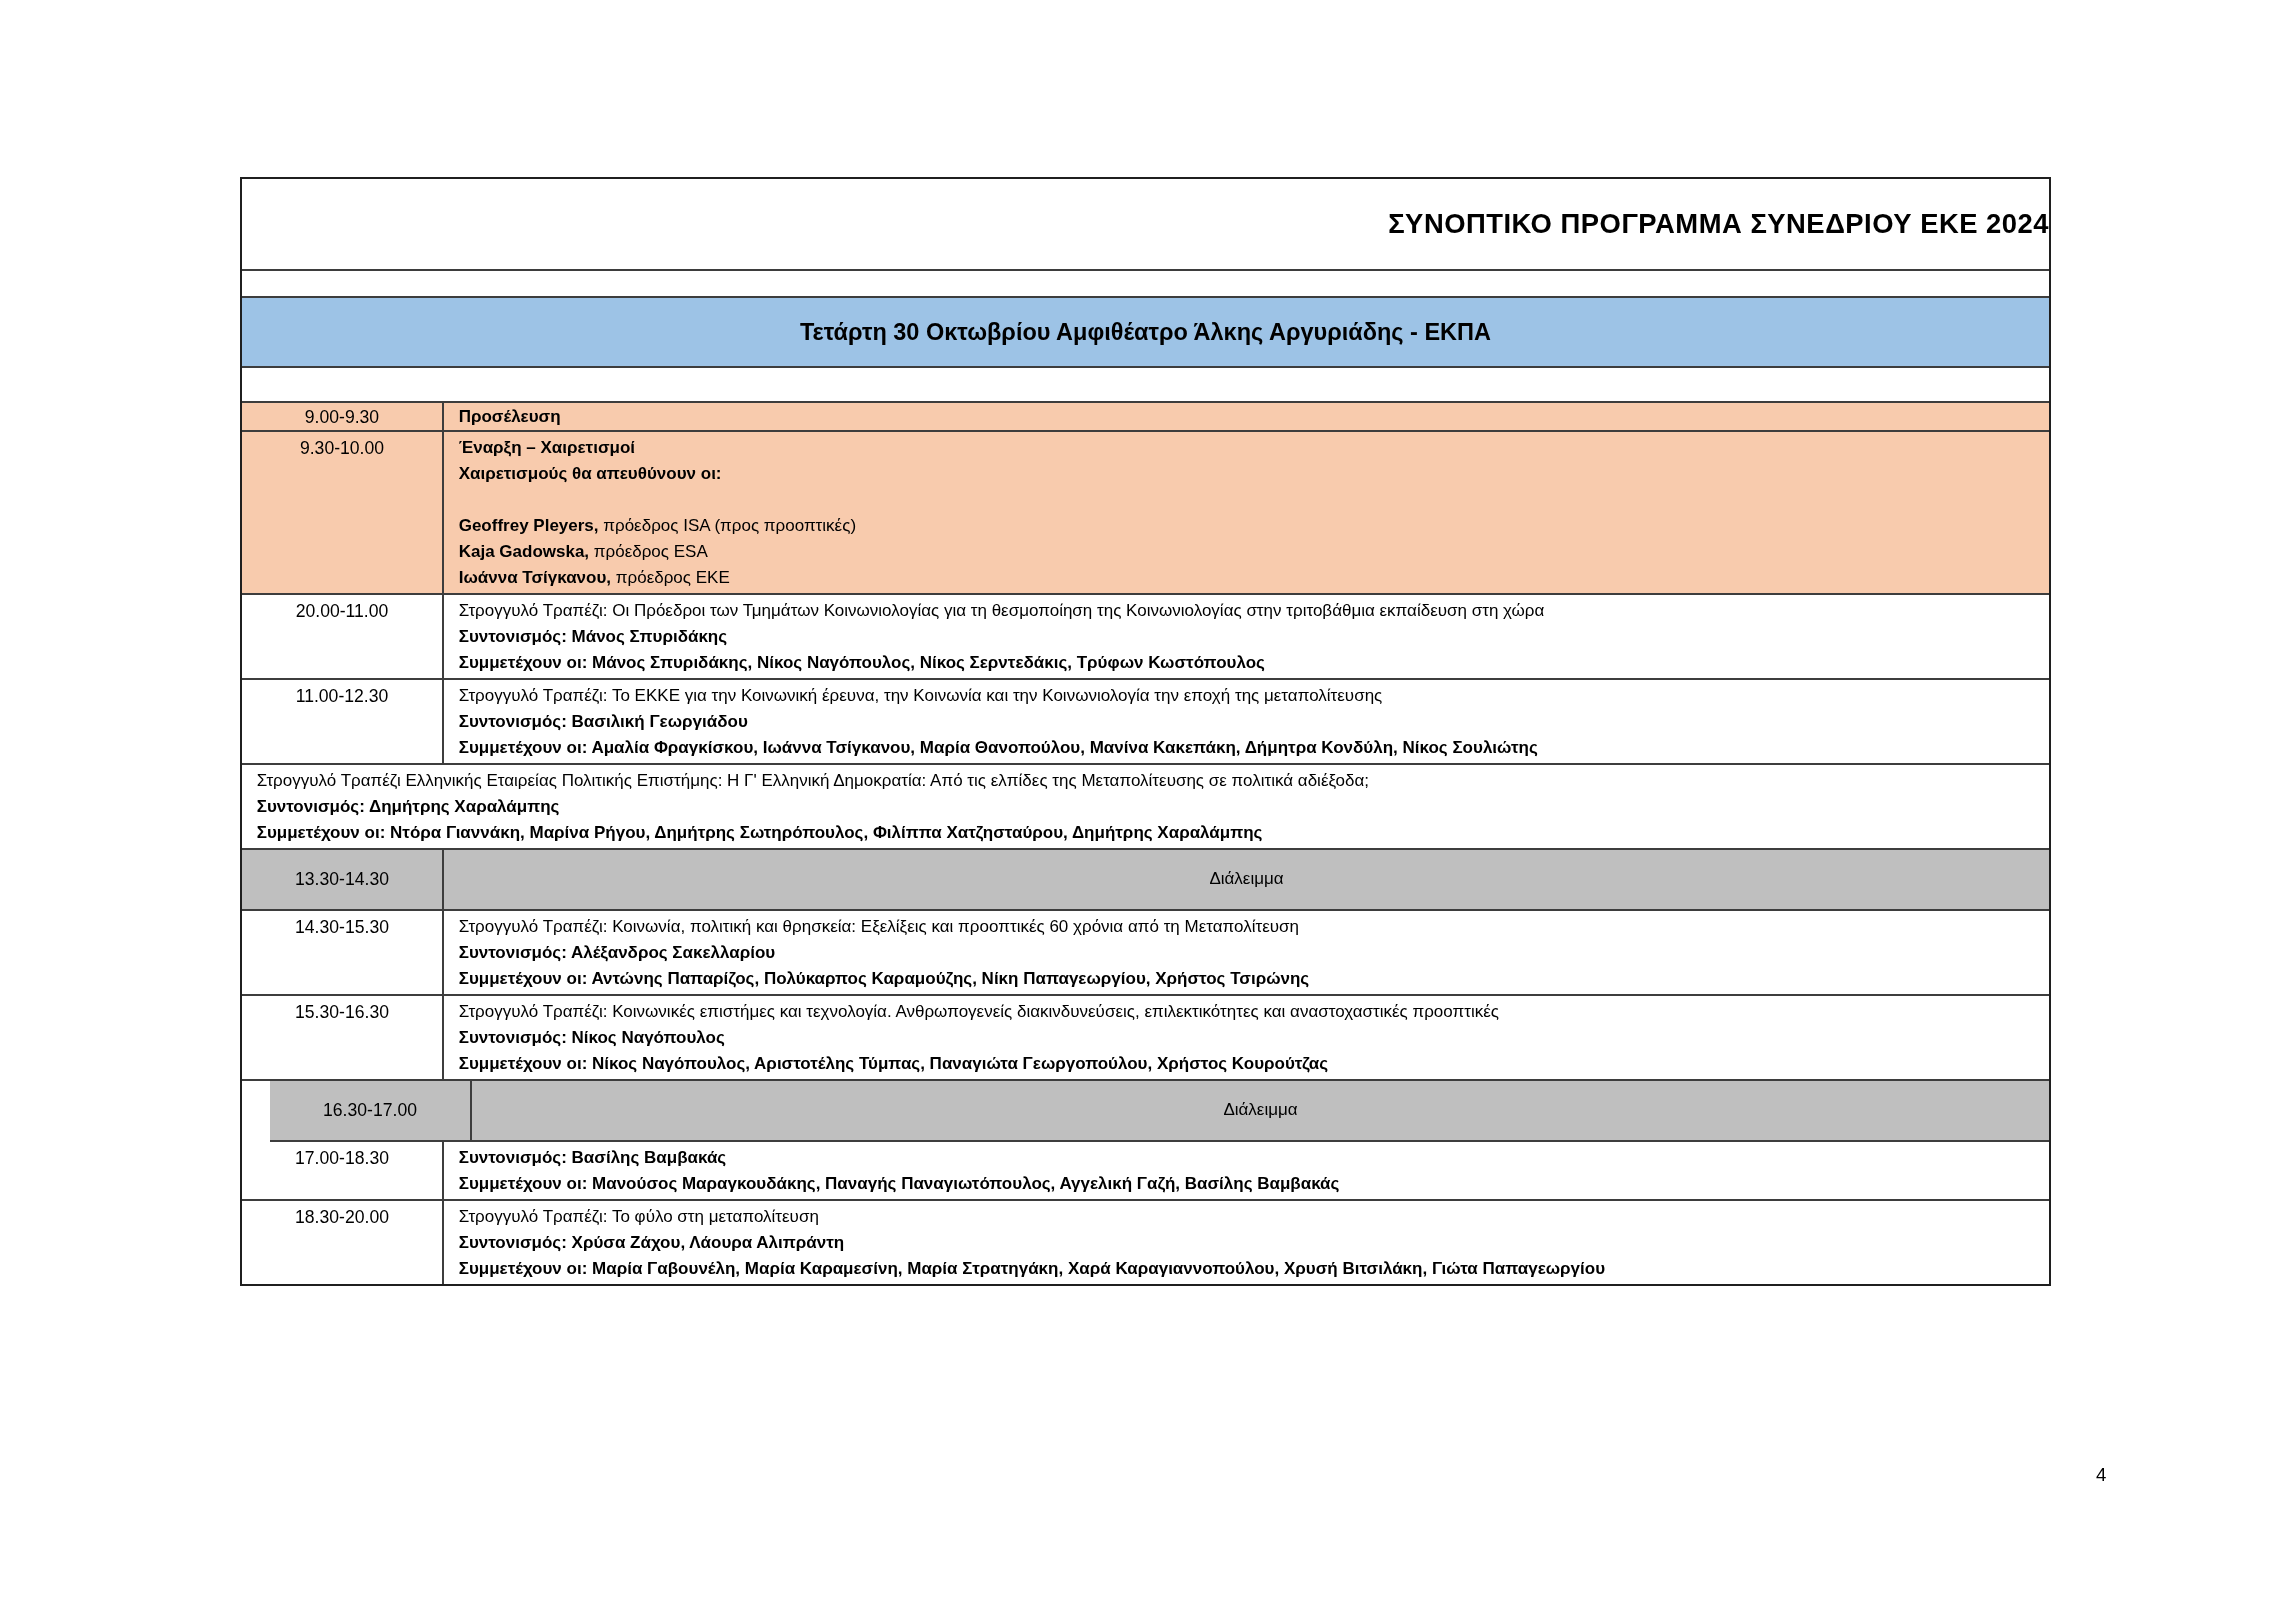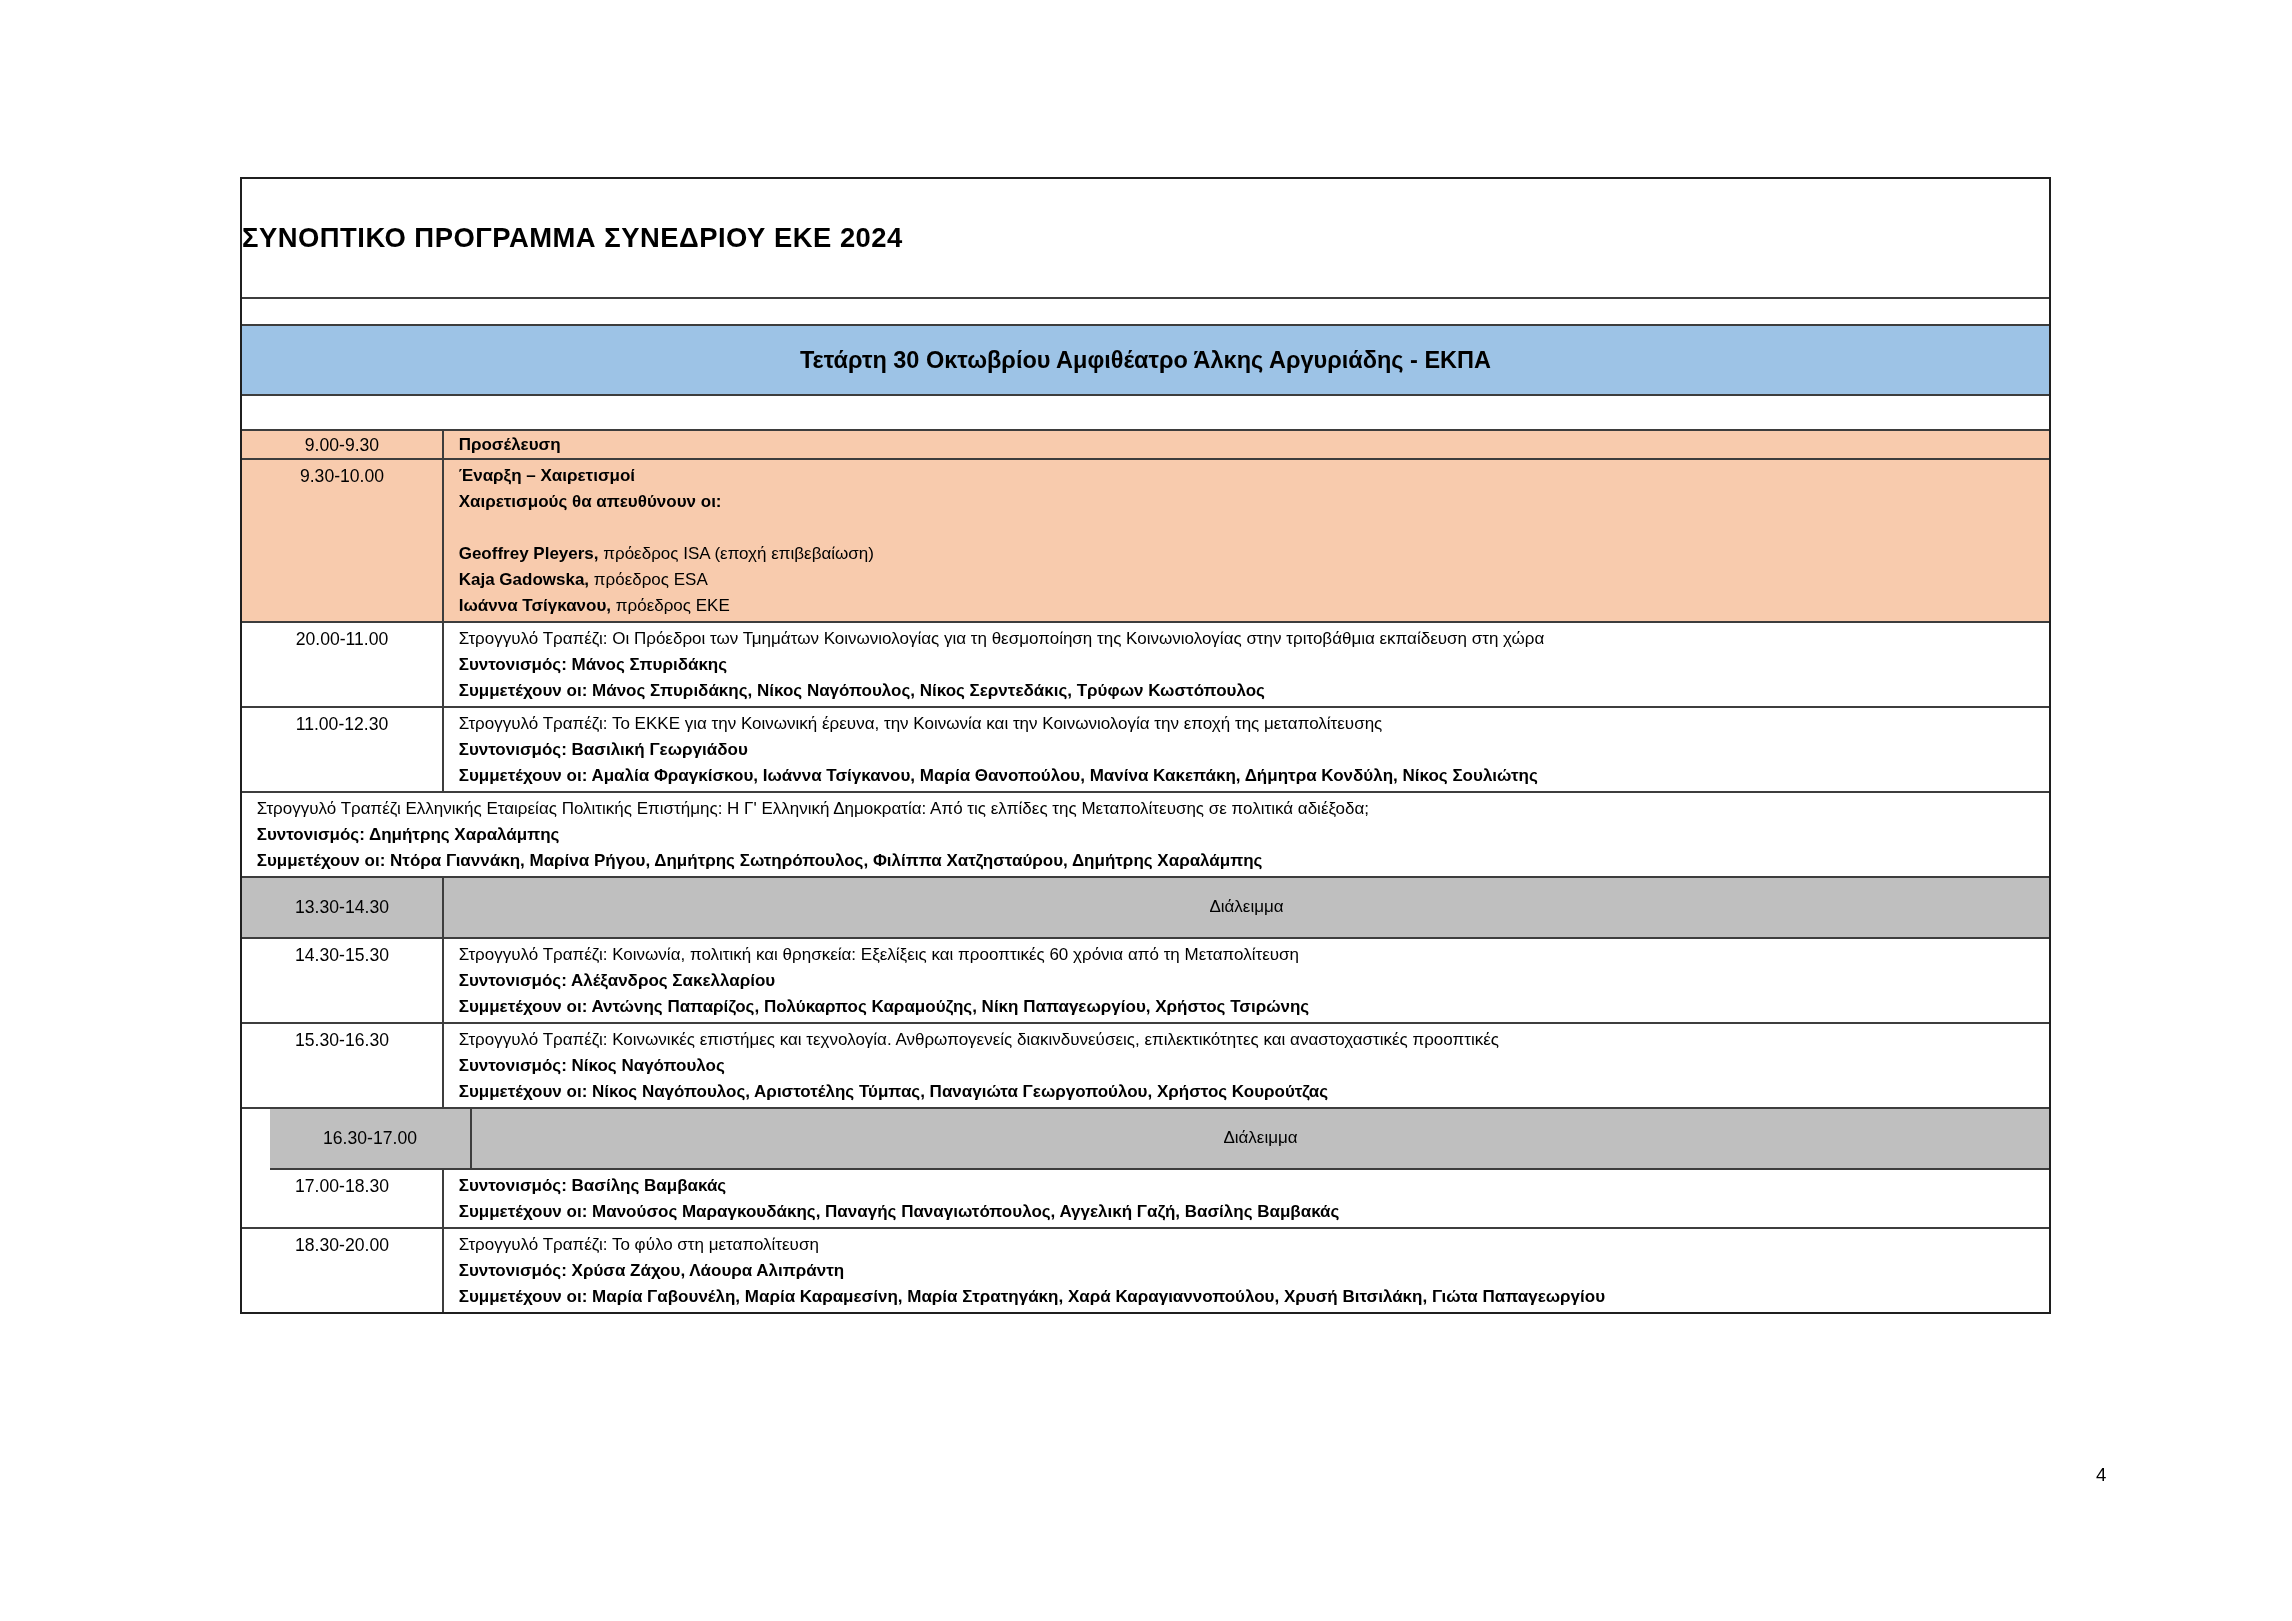--- a/index.html
+++ b/index.html
@@ -19,22 +19,22 @@
     width: 1811px;
     border: 2px solid #1f1f1f;
     background: #fff;
   }
 
   .t-row { display: flex; border-bottom: 2px solid #3d3d3d; background: #fff; }
   .t-row:last-child { border-bottom: none; }
 
   
   .row-title {
-    height: 120px;
-    align-items: center; justify-content: flex-start;
+    height: 92px;
+    align-items: center; justify-content: flex-end;
     font-weight: bold; font-size: 27.4px; letter-spacing: 0.5px;
   }
   .row-spacer-a { height: 27.4px; }
   .row-spacer-b { height: 35px; }
   .row-day {
     height: 70px;
     align-items: center; justify-content: center;
     font-weight: bold; font-size: 23.5px;
   }
 
@@ -96,21 +96,21 @@
           <div class="cell-content">
             <div class="line"><span class="seg-bold">Προσέλευση</span></div>
           </div>
         </div>
         <div class="t-row" style="background: rgb(248, 203, 173);">
           <div class="cell-time">9.30-10.00</div>
           <div class="cell-content">
             <div class="line"><span class="seg-bold">Έναρξη – Χαιρετισμοί</span></div>
             <div class="line"><span class="seg-bold">Χαιρετισμούς θα απευθύνουν οι:</span></div>
             <div class="line"></div>
-            <div class="line"><span class="seg-bold">Geoffrey Pleyers,</span><span class="seg-regular"> πρόεδρος ISA (εποχή επιβεβαίωση)</span></div>
+            <div class="line"><span class="seg-bold">Geoffrey Pleyers,</span><span class="seg-regular"> πρόεδρος ISA (προς προοπτικές)</span></div>
             <div class="line"><span class="seg-bold">Kaja Gadowska,</span><span class="seg-regular"> πρόεδρος ESA</span></div>
             <div class="line"><span class="seg-bold">Ιωάννα Τσίγκανου,</span><span class="seg-regular"> πρόεδρος ΕΚΕ</span></div>
           </div>
         </div>
         <div class="t-row">
           <div class="cell-time">20.00-11.00</div>
           <div class="cell-content">
             <div class="line"><span class="seg-regular">Στρογγυλό Τραπέζι: Οι Πρόεδροι των Τμημάτων Κοινωνιολογίας για τη θεσμοποίηση της Κοινωνιολογίας στην τριτοβάθμια εκπαίδευση στη χώρα</span></div>
             <div class="line"><span class="seg-bold">Συντονισμός: Μάνος Σπυριδάκης</span></div>
             <div class="line"><span class="seg-bold">Συμμετέχουν οι: Μάνος Σπυριδάκης, Νίκος Ναγόπουλος, Νίκος Σερντεδάκις, Τρύφων Κωστόπουλος</span></div>

